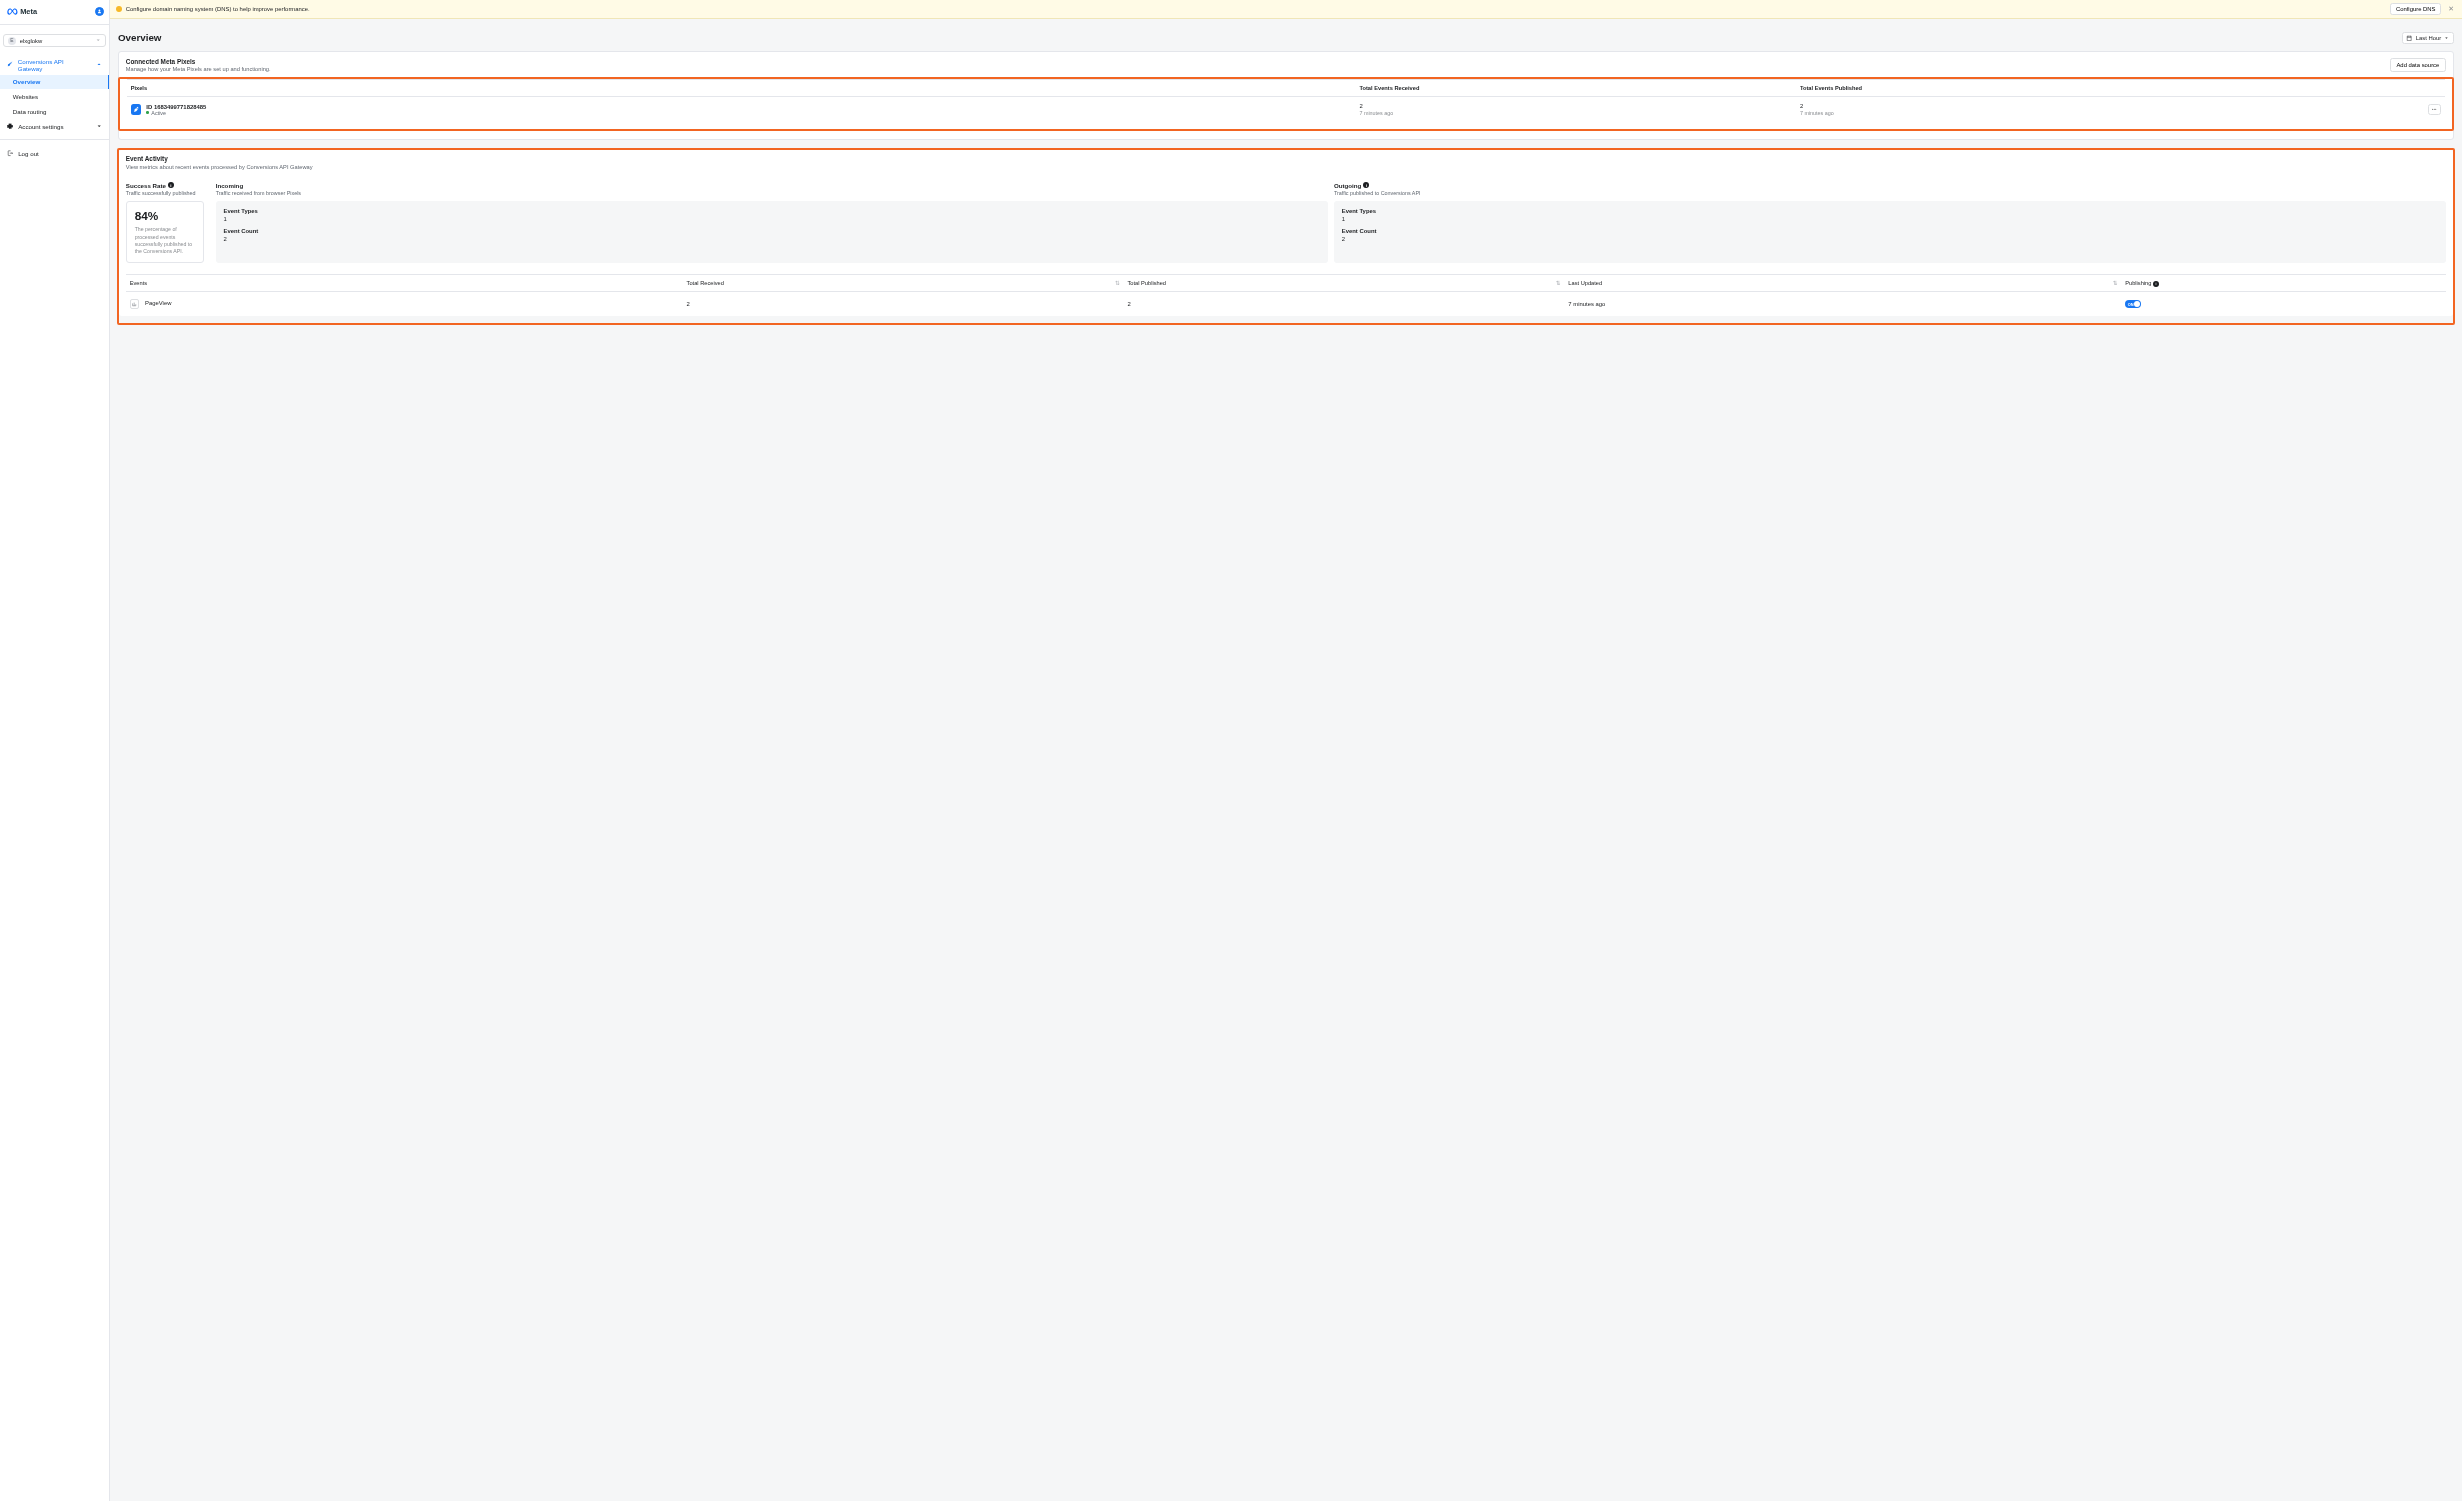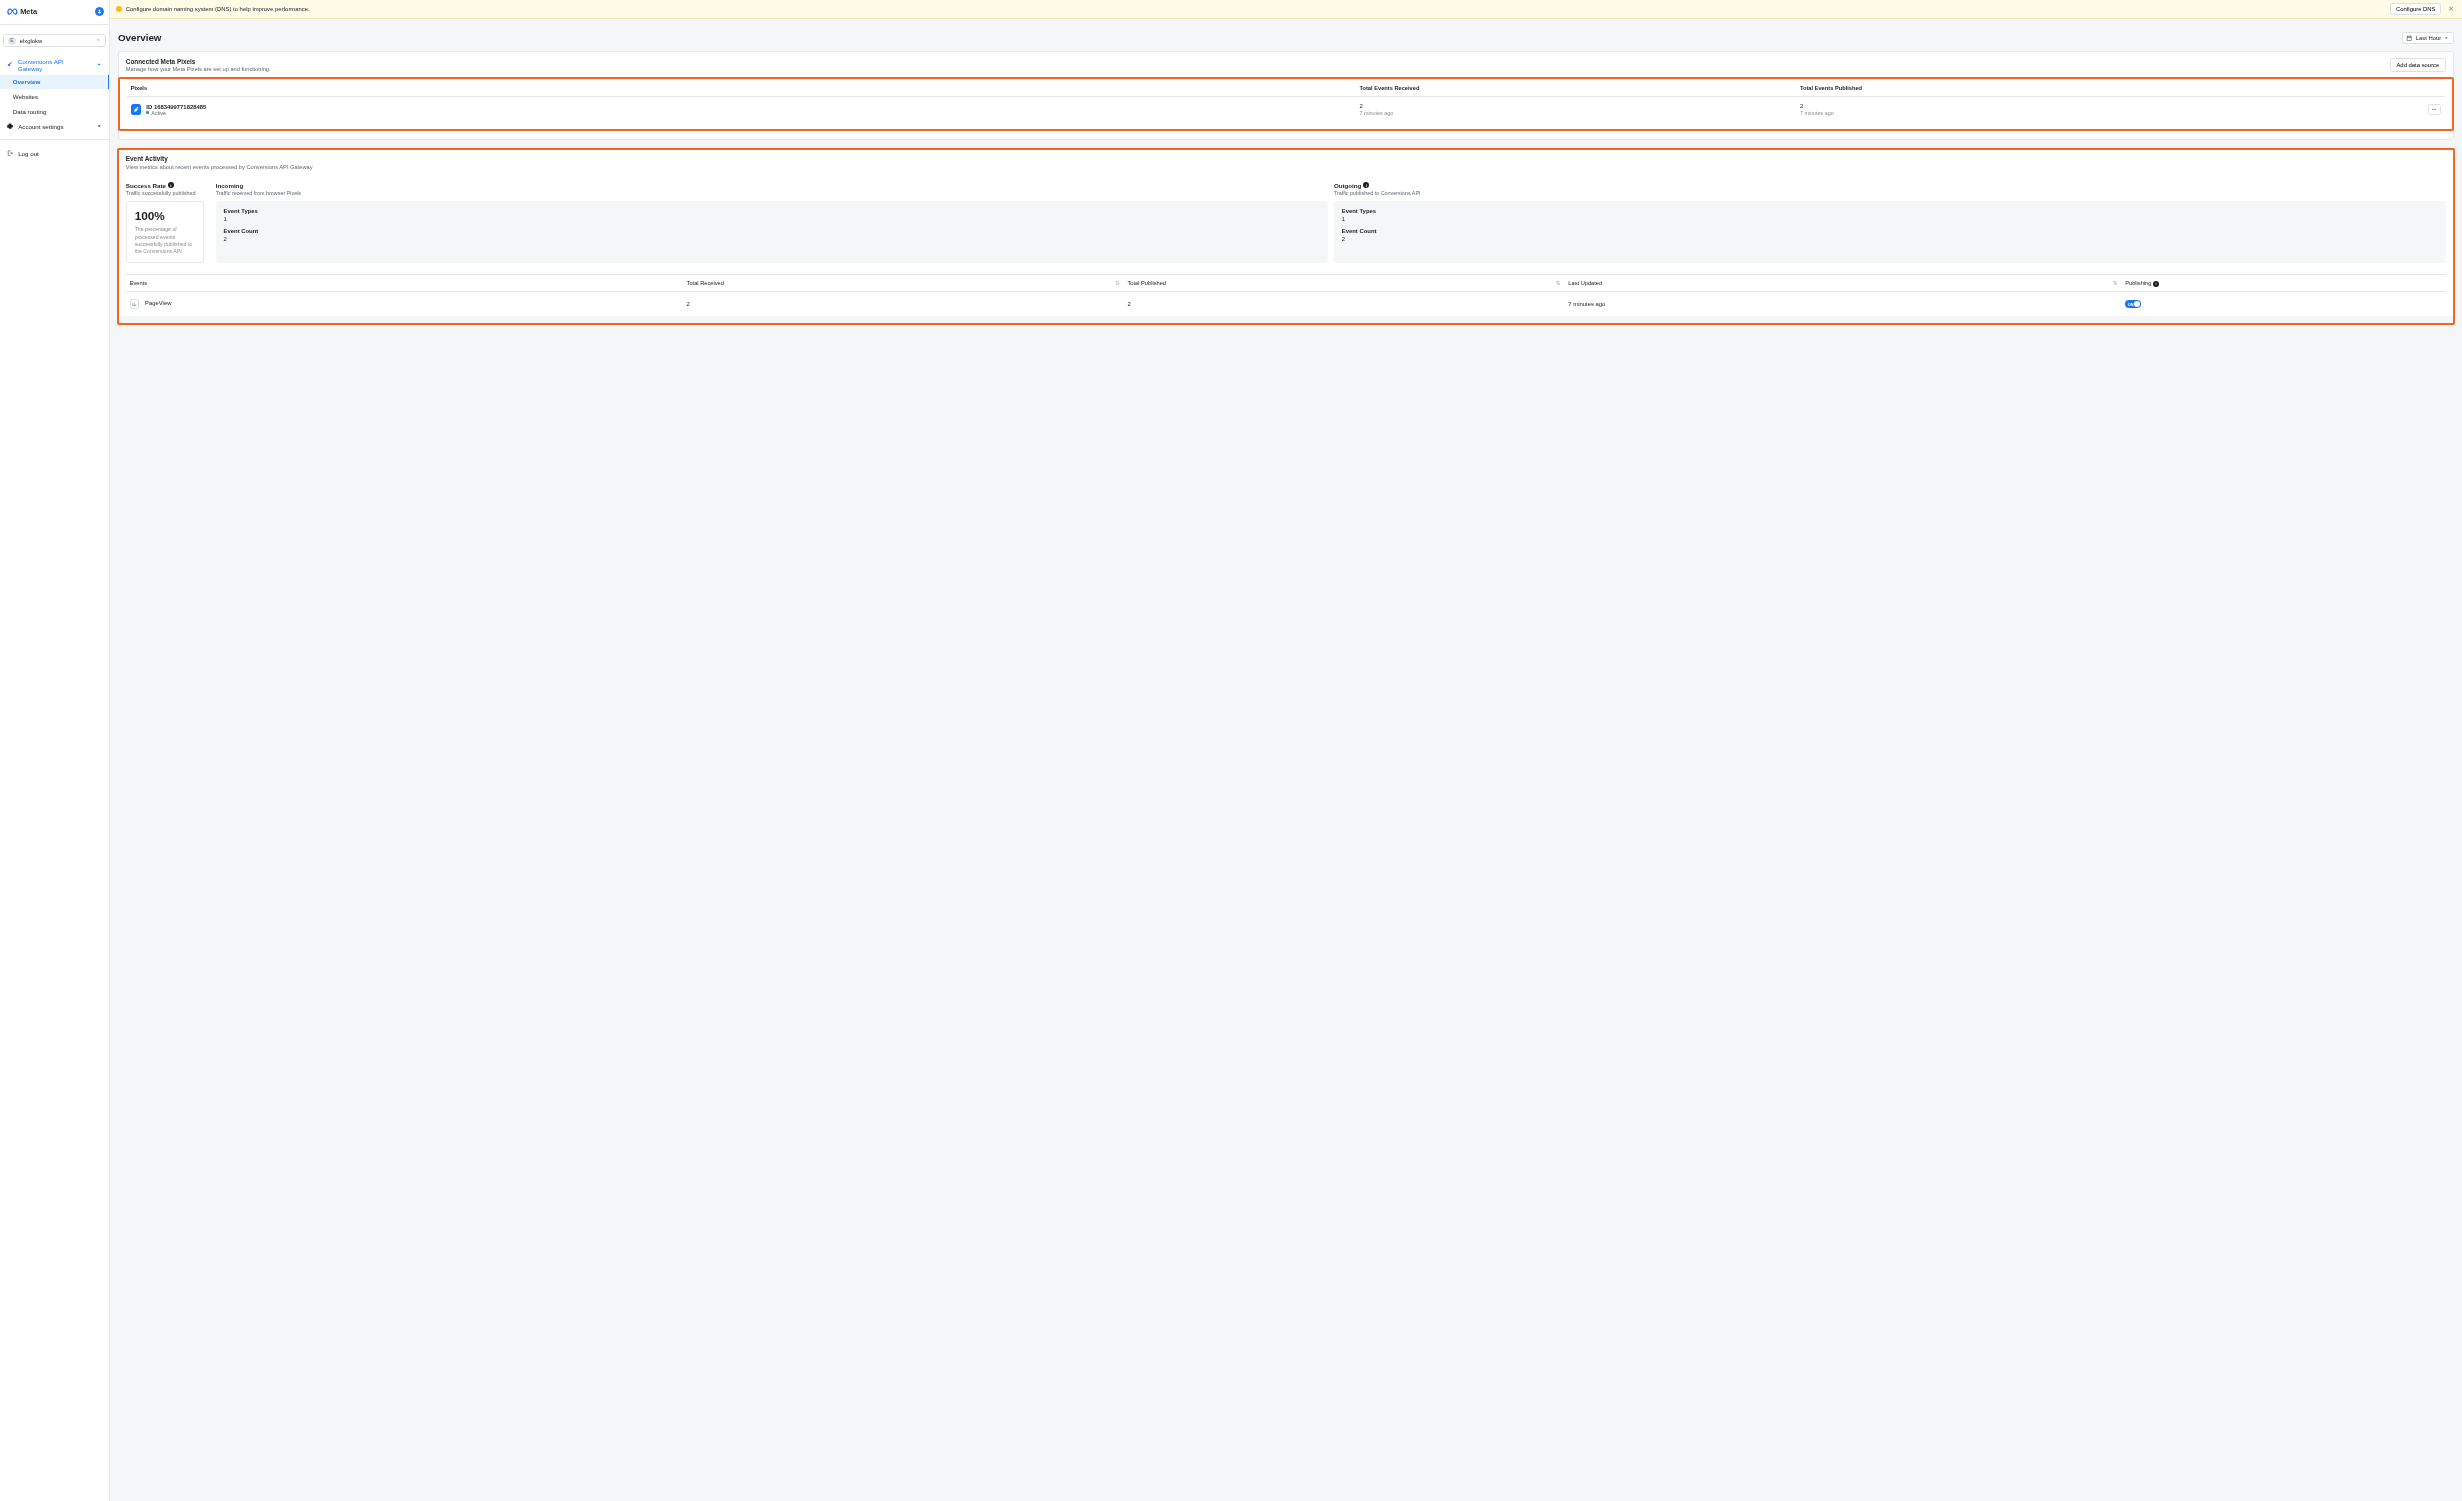--- a/index.html
+++ b/index.html
@@ -260,21 +260,21 @@
 
         <div class="metrics-row">
 
           <div class="metric-col" style="width:84px;">
             <div class="metric-hdr">
               <span>Success Rate</span>
               <span class="info-dot">i</span>
             </div>
             <div class="metric-sub">Traffic successfully published</div>
             <div class="sr-card">
-              <div class="sr-value">100%</div>
+              <div class="sr-value">84%</div>
               <div class="sr-desc">The percentage of processed events successfully published to the Conversions API.</div>
             </div>
           </div>
 
           <div class="metric-col" style="flex:1;">
             <div class="metric-hdr">
                   <span>Incoming</span>
                 </div>
             <div class="metric-sub">Traffic received from browser Pixels</div>
             <div class="io-box">

